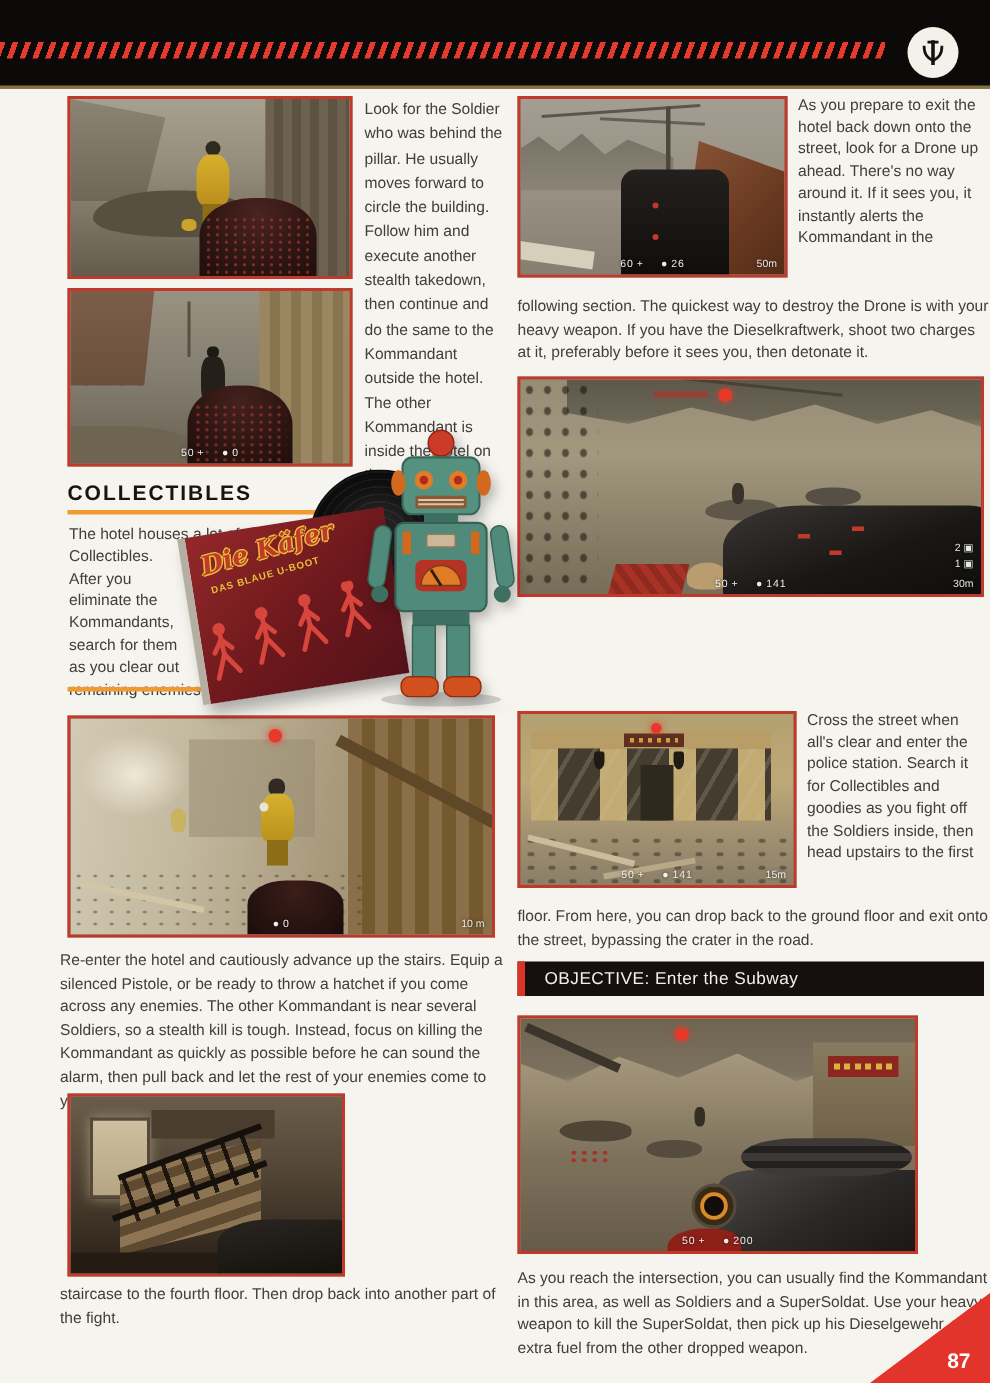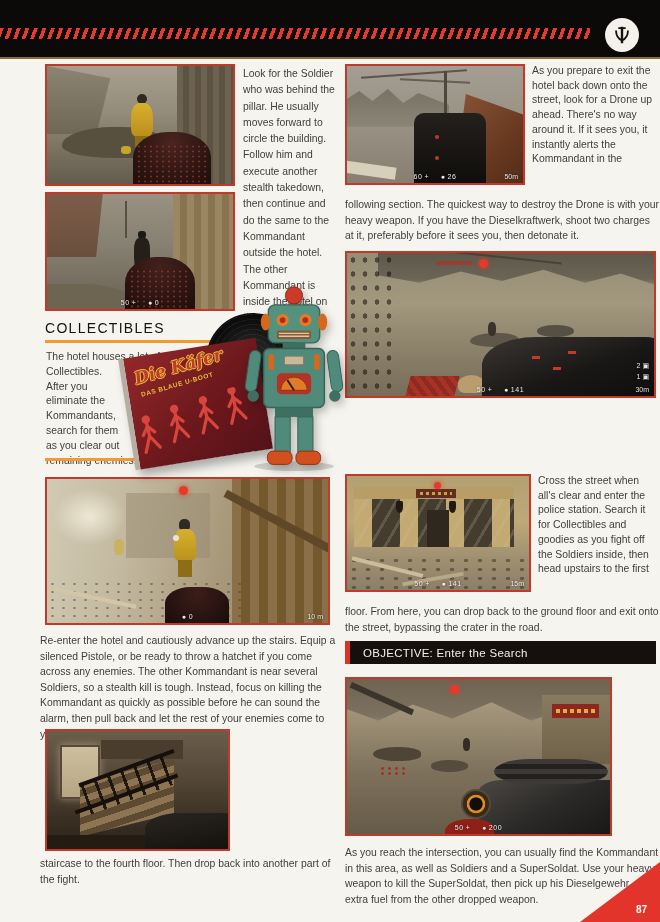--- a/index.html
+++ b/index.html
@@ -8,40 +8,40 @@
   
   .hdr{position:absolute;top:0;left:0;width:660px;height:57px;background:#0c0a09;border-bottom:2px solid #8a6f33}
   .stripes{position:absolute;top:28px;left:0;width:590px;height:11px;background:repeating-linear-gradient(110deg,#e63a2e 0 3.5px,rgba(0,0,0,0) 3.5px 8px)}
   .logo{position:absolute;top:18px;left:605px;width:34px;height:34px;border-radius:50%;background:#f3f1ea;display:flex;align-items:center;justify-content:center}
 
   
   .txt{position:absolute;font-size:10.4px;line-height:15.6px}
   .side-l{line-height:16.3px}
   .side-r{line-height:14.7px}
   .side-m{line-height:14.5px}
-  .h-collect{position:absolute;font-size:14px;font-weight:normal;letter-spacing:1.3px;color:#17130f}
+  .h-collect{position:absolute;font-size:14px;font-weight:bold;letter-spacing:1.3px;color:#17130f}
   .rule{position:absolute;height:2.5px;background:#f09a30}
   .note{position:absolute;font-size:10.4px;line-height:14.8px;white-space:pre-line}
 
   
   .shot{position:absolute;margin:0;border:2px solid #c0392b;background:#8d8578;box-sizing:border-box;overflow:hidden}
   .scene{position:absolute;inset:0;overflow:hidden}
   .ab{position:absolute}
   .hud{position:absolute;bottom:3px;left:0;right:0;text-align:center;font-size:7px;color:rgba(255,255,255,.92);letter-spacing:.6px;text-shadow:0 0 2px rgba(0,0,0,.7);z-index:9}
   .hud span{margin:0 1px}
   .dist{position:absolute;font-size:7px;color:rgba(255,255,255,.88);bottom:3px;right:5px;text-shadow:0 0 2px rgba(0,0,0,.7);z-index:9}
   .charges{position:absolute;right:5px;bottom:14px;font-size:7px;color:rgba(255,255,255,.9);text-align:right;line-height:11px;text-shadow:0 0 2px rgba(0,0,0,.7);z-index:9}
   .marker{position:absolute;width:9px;height:9px;border-radius:50%;background:#e8382a;box-shadow:0 0 5px rgba(232,56,42,.9);z-index:8}
 
   
   .banner{position:absolute;background:#15100d;color:#f2efe9;font-size:11.5px;letter-spacing:.3px;display:flex;align-items:center;padding-left:13px;box-sizing:border-box;border-left:5px solid #d93425}
 
   
   .corner{position:absolute;right:0;bottom:0;width:80px;height:60px;background:#e2342b;clip-path:polygon(100% 0,100% 100%,0 100%)}
-  .pgnum{position:absolute;right:13px;bottom:7px;color:#fff;font-size:10px;font-weight:bold}
+  .pgnum{position:absolute;right:13px;bottom:7px;color:#fff;font-size:14px;font-weight:bold}
 
   
   .vinyl{position:absolute;left:206px;top:313px;width:94px;height:94px;border-radius:50%;z-index:2;
     background:repeating-radial-gradient(circle at 50% 50%,rgba(255,255,255,.05) 0 1px,rgba(0,0,0,0) 1px 5px),radial-gradient(circle,#2c2c2c 16%,#101010 55%,#000 100%)}
   .sleeve{position:absolute;left:126px;top:348px;width:134px;height:112px;transform:rotate(-9deg);z-index:3;
     background:linear-gradient(140deg,#93282a 0%,#6c181c 55%,#54121a 100%);border-left:5px solid #b5aea3;box-shadow:4px 7px 10px rgba(0,0,0,.3)}
   .album-title{position:absolute;left:8px;top:6px;transform:rotate(-7deg);font-family:"DejaVu Serif",serif;font-weight:bold;font-style:italic;font-size:17px;color:#c03a2c;
     text-shadow:-1px 0 #e9bf3a,1px 0 #e9bf3a,0 -1px #e9bf3a,0 1px #e9bf3a}
   .album-sub{position:absolute;left:12px;top:30px;transform:rotate(-7deg);font-size:6.5px;font-weight:bold;color:#e9bf3a;letter-spacing:.6px}
   .album-figs{position:absolute;left:2px;top:48px;transform:rotate(-4deg)}
@@ -292,21 +292,21 @@
       <span>50</span><span>+</span>
       <span style="margin-left:8px">●</span><span>141</span>
     </div>
     <span class="dist">15m</span>
   </figure>
 
   <div class="txt side-r" style="left:538px;top:474px;width:118px">Cross the street when all's clear and enter the police station. Search it for Collectibles and goodies as you fight off the Soldiers inside, then head upstairs to the first</div>
   <div class="txt" style="left:345px;top:604px;width:316px">floor. From here, you can drop back to the ground floor and exit onto the street, bypassing the crater in the road.</div>
 
   <div class="banner" style="left:345px;top:641px;width:311px;height:23px">
-    <span>OBJECTIVE: Enter the Search</span>
+    <span>OBJECTIVE: Enter the Subway</span>
   </div>
 
   <figure class="shot" style="left:345px;top:677px;width:267px;height:159px">
     <div class="scene" style="background:linear-gradient(180deg,#b2a489 0%,#998c72 30%,#7e715c 60%,#665b48 100%)">
       <div class="ab" style="left:0;top:0;width:100%;height:30%;background:linear-gradient(180deg,#6f6452,#7d7260 80%,rgba(0,0,0,0));clip-path:polygon(0 0,100% 0,100% 100%,85% 60%,70% 90%,55% 50%,40% 85%,25% 55%,12% 90%,0 65%)"></div>
       <div class="ab" style="left:2%;top:2%;width:26%;height:6px;background:#3c352b;transform:rotate(24deg);transform-origin:left top"></div>
       <div class="ab" style="right:0;top:10%;width:26%;height:45%;background:linear-gradient(180deg,#897b5f,#6f6148)"></div>
       <div class="ab" style="right:4%;top:16%;width:18%;height:9%;background:#8e2620">
         <div class="ab" style="left:8%;top:35%;width:84%;height:4px;background:repeating-linear-gradient(90deg,#d9b13c 0 4px,rgba(0,0,0,0) 4px 7px)"></div>
       </div>

